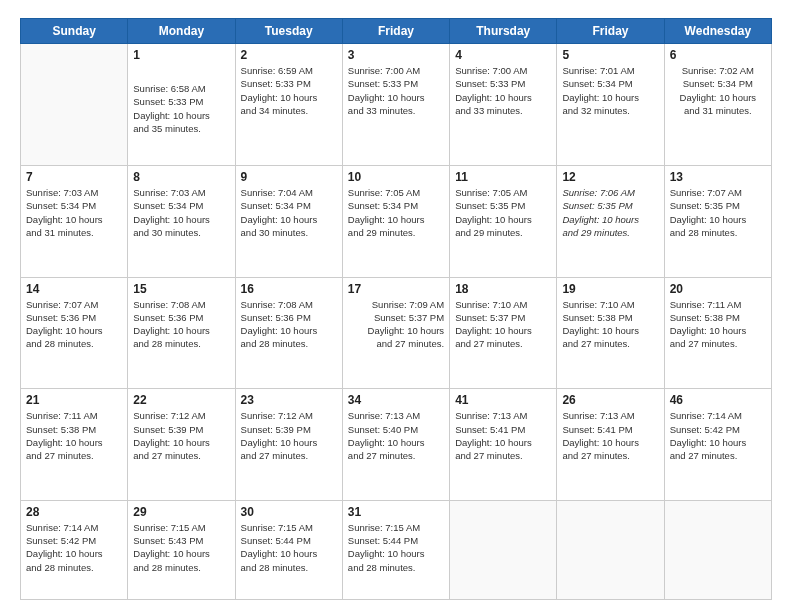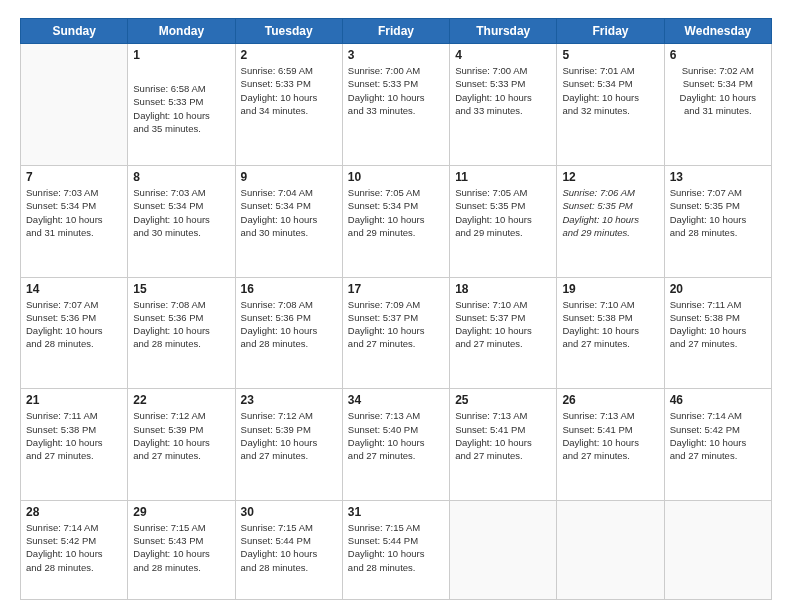--- a/index.html
+++ b/index.html
@@ -227,21 +227,21 @@
           </td>
           <td>
             <div class="day-number">16</div>
             <div class="day-info" style="white-space: pre-line;">Sunrise: 7:08 AM
 Sunset: 5:36 PM
 Daylight: 10 hours
 and 28 minutes.</div>
           </td>
           <td>
             <div class="day-number">17</div>
-            <div class="day-info" style="white-space: pre-line;">Sunrise: 7:09 AM
+            <div class="day-info" style="white-space: pre-line; text-align: right;">Sunrise: 7:09 AM
 Sunset: 5:37 PM
 Daylight: 10 hours
 and 27 minutes.</div>
           </td>
           <td>
             <div class="day-number">18</div>
             <div class="day-info" style="white-space: pre-line;">Sunrise: 7:10 AM
 Sunset: 5:37 PM
 Daylight: 10 hours
 and 27 minutes.</div>
@@ -284,21 +284,21 @@
 and 27 minutes.</div>
           </td>
           <td>
             <div class="day-number">34</div>
             <div class="day-info" style="white-space: pre-line;">Sunrise: 7:13 AM
 Sunset: 5:40 PM
 Daylight: 10 hours
 and 27 minutes.</div>
           </td>
           <td>
-            <div class="day-number">25</div>
+            <div class="day-number">41</div>
             <div class="day-info" style="white-space: pre-line;">Sunrise: 7:13 AM
 Sunset: 5:41 PM
 Daylight: 10 hours
 and 27 minutes.</div>
           </td>
           <td>
             <div class="day-number">26</div>
             <div class="day-info" style="white-space: pre-line;">Sunrise: 7:13 AM
 Sunset: 5:41 PM
 Daylight: 10 hours

